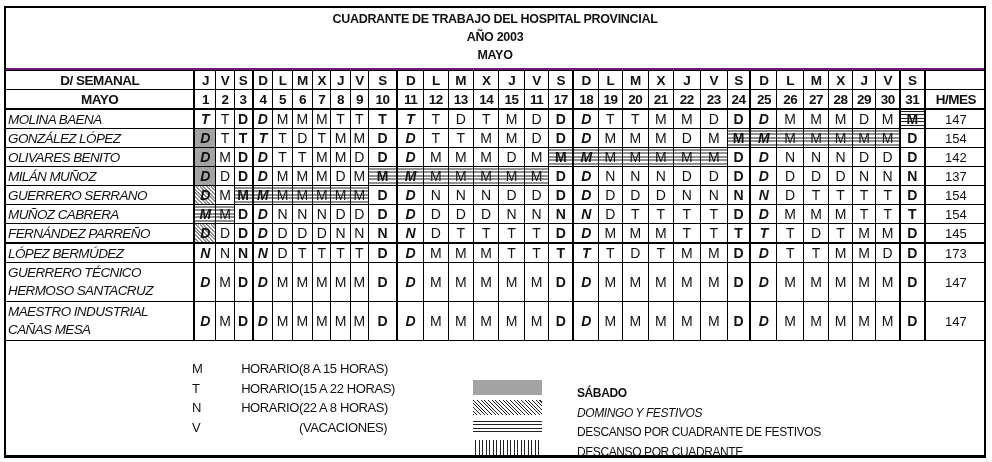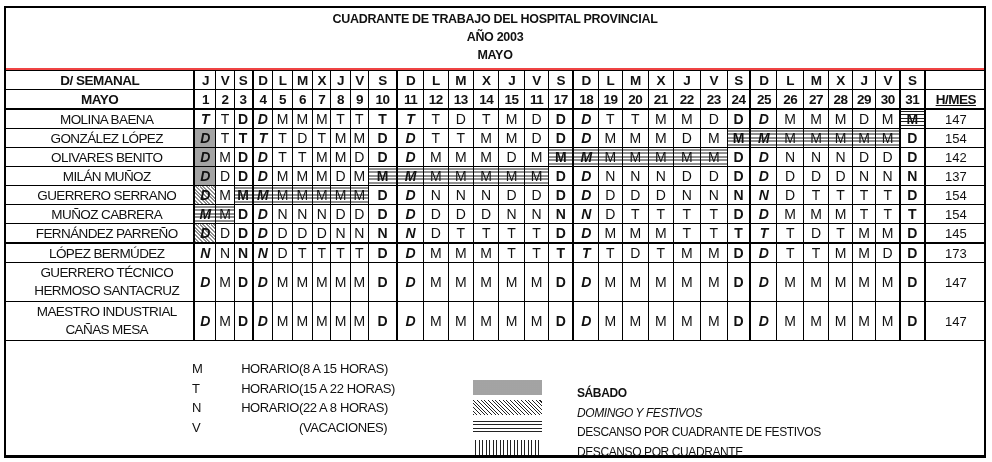--- a/index.html
+++ b/index.html
@@ -1,26 +1,26 @@
 <!DOCTYPE html>
 <html><head>
 <meta charset="utf-8">
 <style>
   html, body { margin:0; padding:0; background:#ffffff; }
   body { width:992px; height:462px; position:relative; overflow:hidden;
          font-family:"Liberation Sans", sans-serif; color:#111; }
   .sheet { position:absolute; left:4px; top:6px; width:982px; height:452px;
            border:2px solid #000; border-bottom-width:3px; box-sizing:border-box; }
-  .title-block { height:58px; border-bottom:2px solid #ef4444; text-align:center;
+  .title-block { height:58px; border-bottom:2px solid #701a75; text-align:center;
                  font-weight:bold; font-size:12.5px; line-height:18px; padding-top:2px; letter-spacing:-0.3px; }
   table.grid { border-collapse:collapse; table-layout:fixed; width:980px; }
   table.grid td { border:1px solid #000; text-align:center; padding:0; font-size:14px;
                   height:18px; line-height:17px; overflow:hidden; white-space:nowrap; }
   table.grid tr.hdr td { font-weight:bold; font-size:13.5px; height:18px; letter-spacing:-0.5px; }
-  table.grid td.name { text-align:center; padding-left:14px; font-size:13.5px; letter-spacing:-0.6px; border-left:none; }
+  table.grid td.name { text-align:left; padding-left:2px; font-size:13.5px; letter-spacing:-0.6px; border-left:none;font-style:italic; }
   table.grid td.hmes { font-size:13px; border-right:none; }
   table.grid tr.tall td { height:38px; }
   table.grid td.thick-l { border-left:2px solid #000; }
   table.grid tr.tb td { border-top:2px solid #000; }
   .b { font-weight:bold; }
   .bi { font-weight:bold; font-style:italic; }
   .dot { background-color:#e6e6e6;
          background-image:radial-gradient(#555 0.6px, transparent 0.8px);
          background-size:2px 2px; }
   .diag { background-image:repeating-linear-gradient(45deg, #222 0, #222 0.8px, #fff 0.8px, #fff 2.6px); }
@@ -143,21 +143,21 @@
           <td class="">22</td>
           <td class="">23</td>
           <td class="">24</td>
           <td class="thick-l">25</td>
           <td class="">26</td>
           <td class="">27</td>
           <td class="">28</td>
           <td class="">29</td>
           <td class="">30</td>
           <td class="thick-l">31</td>
-          <td class="thick-l hmes" style="font-weight: bold; text-decoration: underline;">H/MES</td>
+          <td class="thick-l hmes" style="font-weight: bold;">H/MES</td>
         </tr>
         <tr class=" tb">
           <td class="name">MOLINA BAENA</td>
           <td class="bi thick-l">T</td>
           <td class="">T</td>
           <td class="b">D</td>
           <td class="bi thick-l">D</td>
           <td class="">M</td>
           <td class="">M</td>
           <td class="">M</td>

